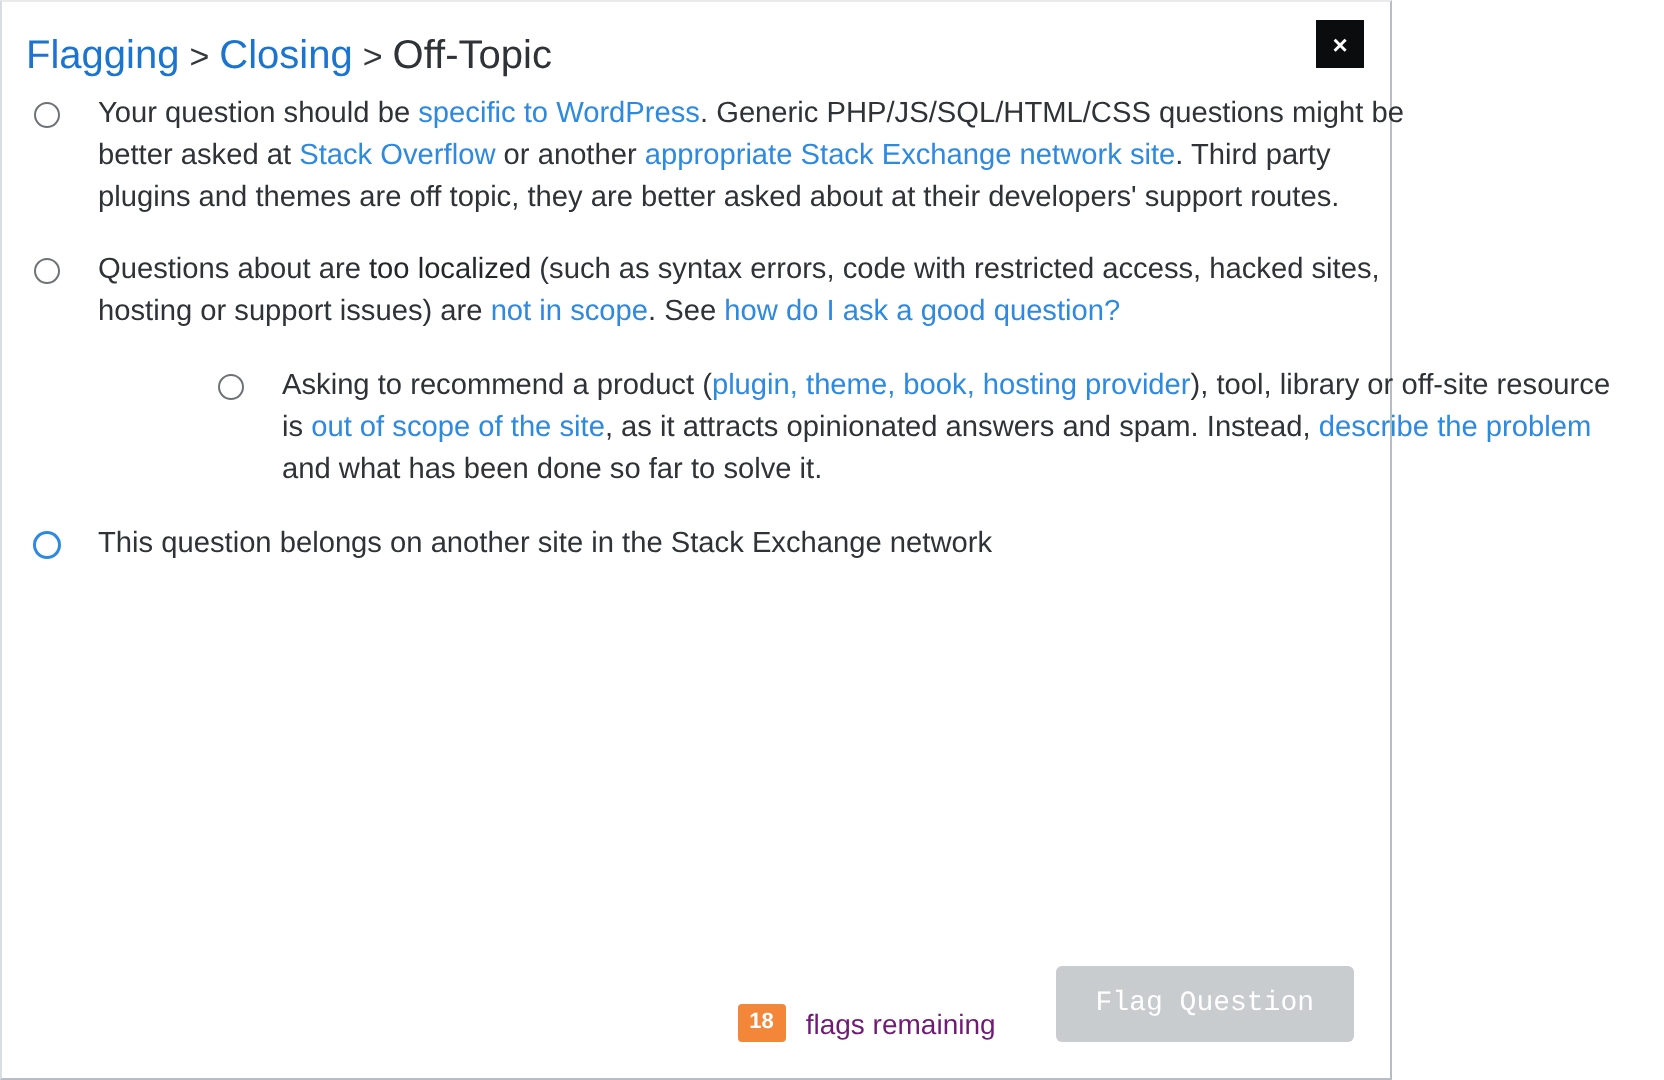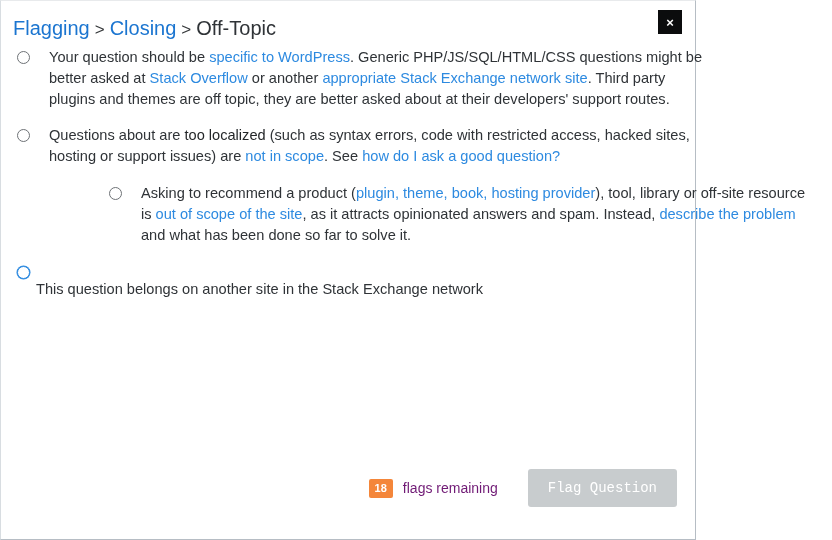--- a/index.html
+++ b/index.html
@@ -114,29 +114,29 @@
   }
   .option .label b {
     font-weight: normal;
     color: #242729;
   }
   
   .opt-1 { margin-bottom: 15px; }
   .opt-2 { margin-bottom: 16px; }
   .opt-3 { margin-bottom: 16px; justify-content: flex-end; }
   .opt-4 { margin-bottom: 17px; }
-  .opt-5 { margin-bottom: 0; flex-direction: column; }
+  .opt-5 { margin-bottom: 0; }
 
   
   .footer {
     position: absolute;
     right: 18px;
-    bottom: 32px;
-    display: flex;
-    align-items: center;
+    bottom: 18px;
+    display: flex;
+    align-items: flex-end;
   }
   .flags-info {
     display: flex;
     align-items: center;
     margin-right: 30px;
   }
   .badge {
     background: #f4863a;
     color: #ffffff;
     font-size: 11px;

